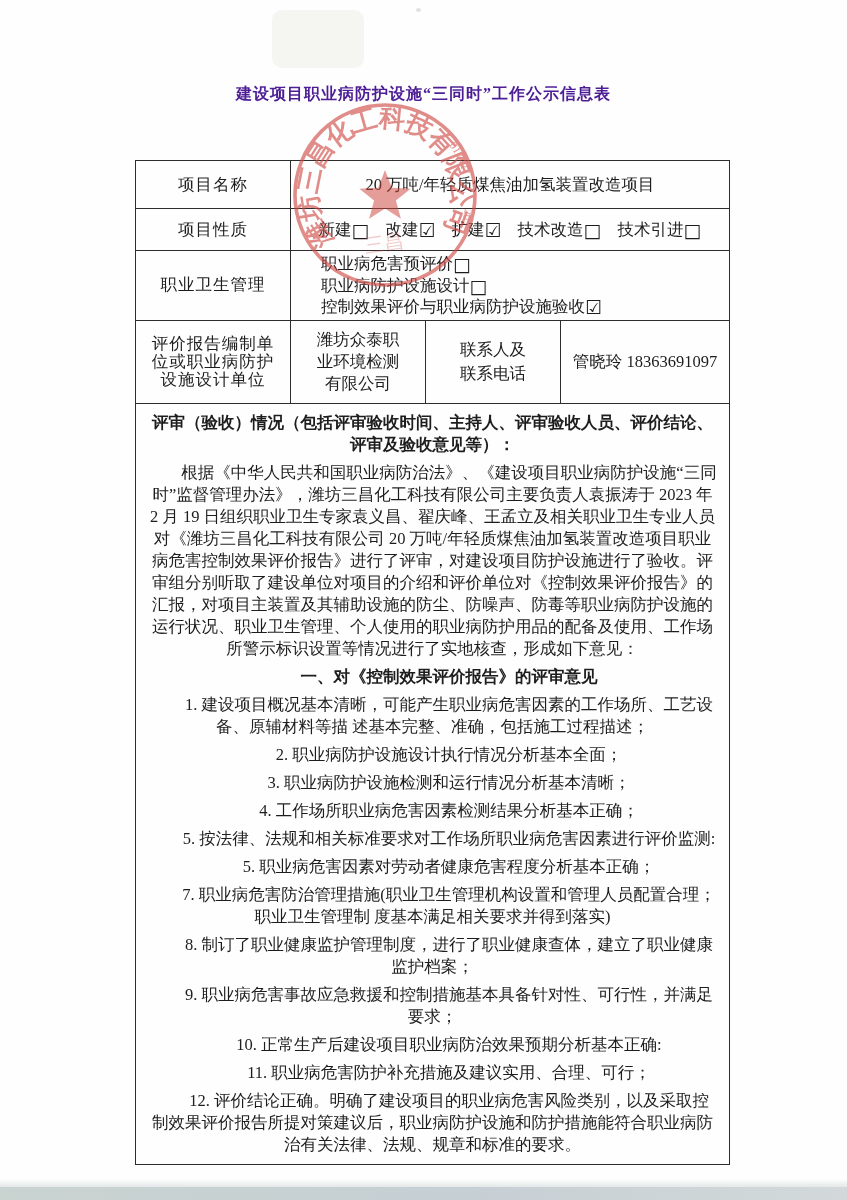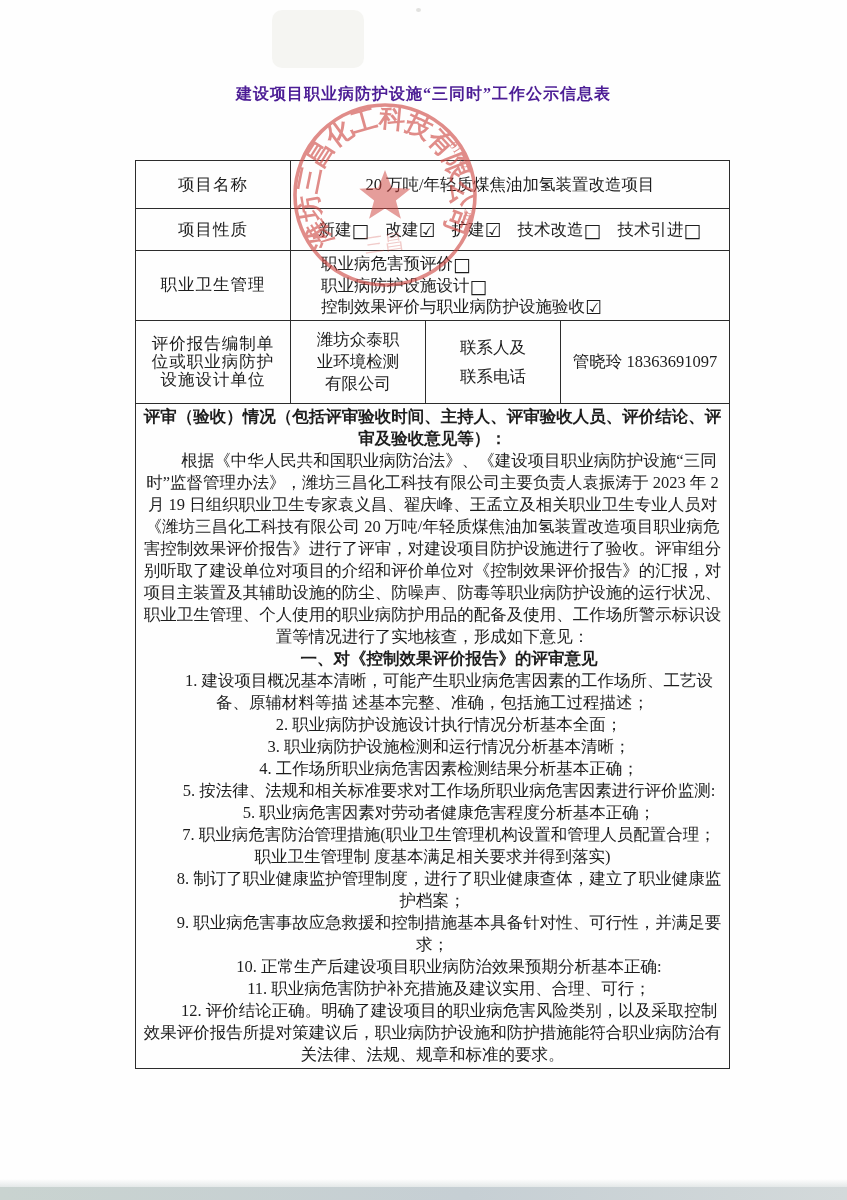--- a/index.html
+++ b/index.html
@@ -29,27 +29,27 @@
     text-align:center;vertical-align:middle;
     padding:2px 6px;line-height:22px;
     overflow:hidden;
   }
   td.lbl{font-size:16.5px;letter-spacing:1px;}
   .val-left{text-align:left;padding-left:12px;}
   .cb-box{font-size:19px;line-height:1;vertical-align:-2px;font-family:"DejaVu Sans",sans-serif;}
   .nature-row{display:flex;justify-content:center;gap:16px;flex-wrap:nowrap;white-space:nowrap;}
   .opt{white-space:nowrap;}
   .pub-line{text-align:left;line-height:21.5px;margin-left:24px;}
-  .narrow-wrap{display:inline-block;width:76px;line-height:29px;}
+  .narrow-wrap{display:inline-block;width:76px;line-height:24px;}
   td.review-cell{
     vertical-align:top;text-align:left;
     padding:8px 12px 0 13px;line-height:23px;font-size:16.5px;
   }
   .review-header{font-weight:bold;margin:0;}
-  .review-cell p{margin:0;text-indent:2em;}
+  .review-cell p{margin:6px;text-indent:2em;}
   .review-cell p.bold{font-weight:bold;}
   .seal{position:absolute;left:268px;top:78px;pointer-events:none;}
   .page-edge-bottom{
     position:absolute;left:0;bottom:0;width:847px;height:13px;
     background:linear-gradient(90deg,#c9d3d0 0%,#c6cfd4 55%,#d3d9da 100%);
   }
   .page-edge-fade{
     position:absolute;left:0;bottom:13px;width:847px;height:8px;
     background:linear-gradient(180deg,rgba(255,255,255,0),#e4e8e8);
   }

